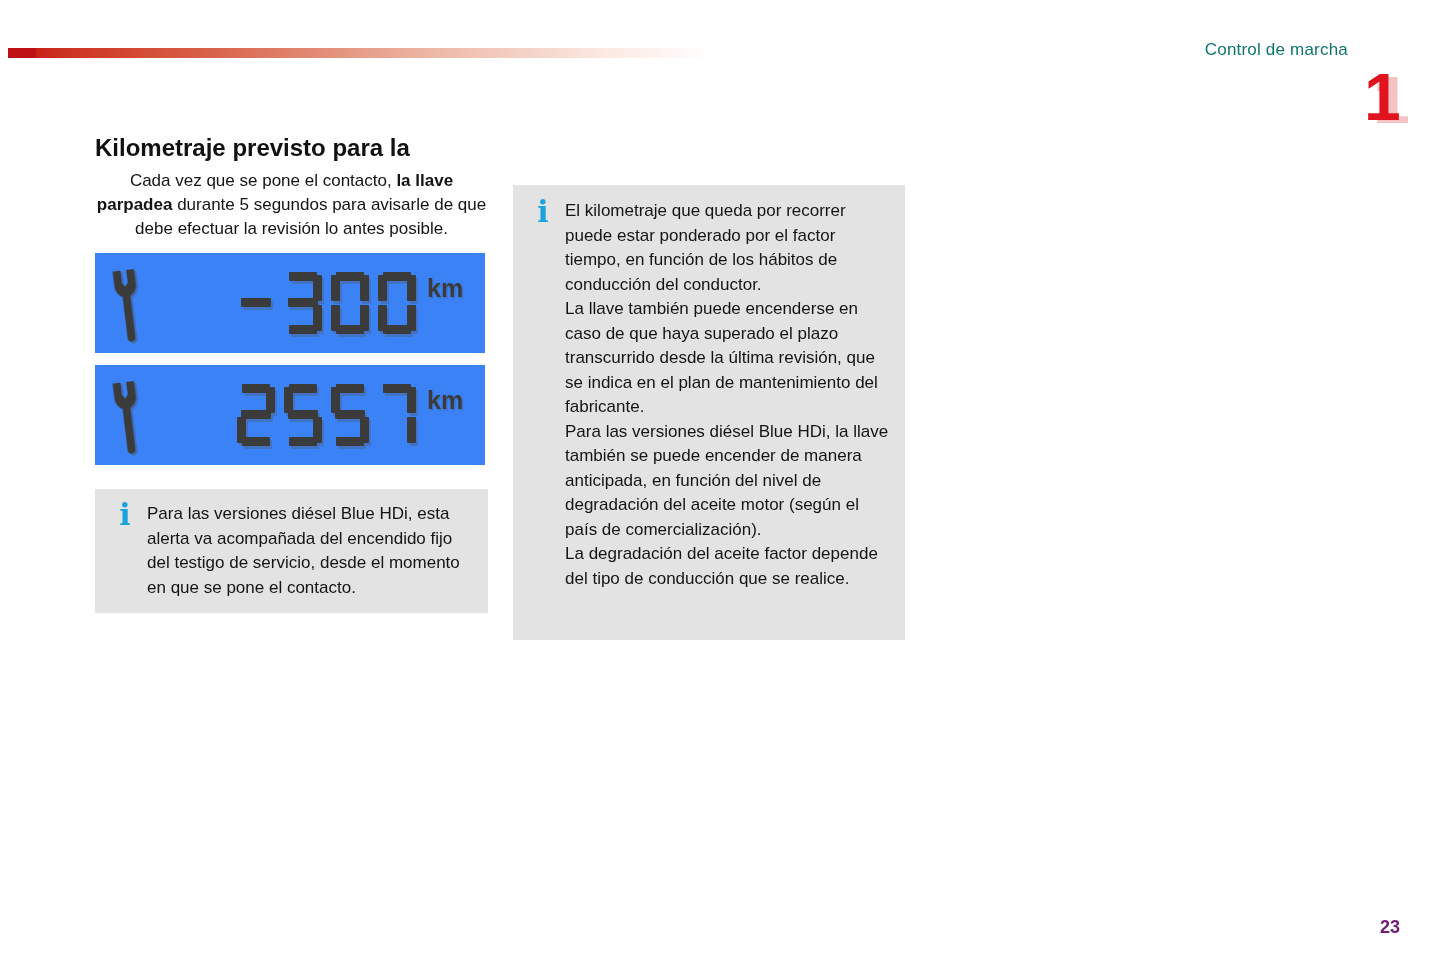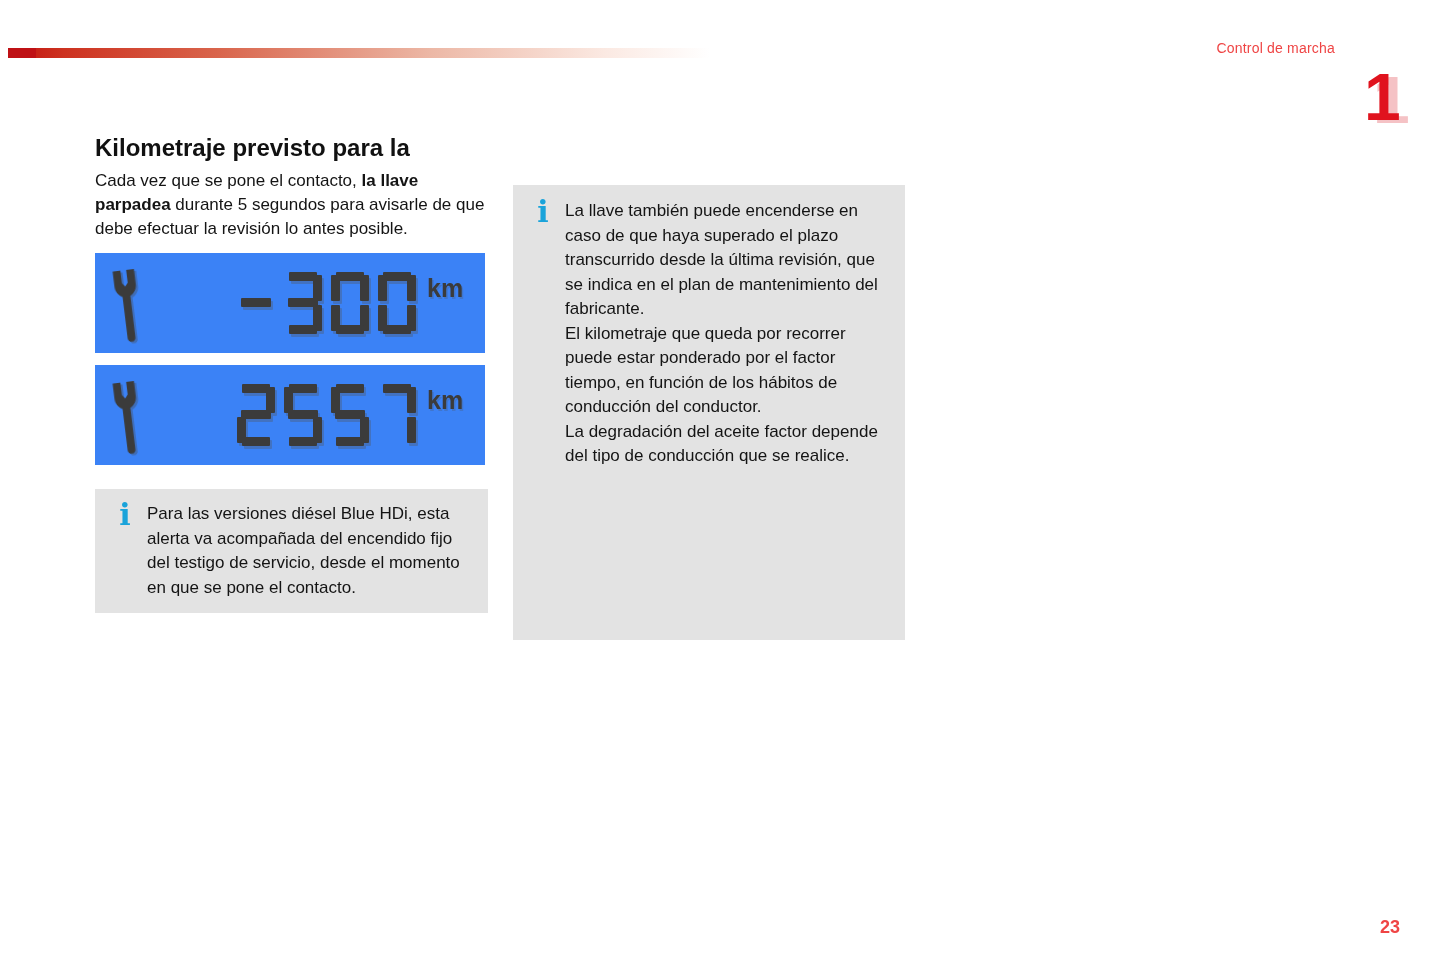--- a/index.html
+++ b/index.html
@@ -18,34 +18,34 @@
   .gradient-bar {
     position: absolute; left: 8px; top: 48px; width: 702px; height: 10px;
     background: linear-gradient(to right,
       #c2120f 0%, #cd3220 8%, #d9654c 30%, #ecb7a5 60%, #fbe9e2 85%, #ffffff 100%);
   }
   .gradient-bar-solid {
     position: absolute; left: 8px; top: 48px; width: 28px; height: 10px;
     background: #bf1115;
   }
   .header-label {
-    position: absolute; top: 40px; right: 110px;
-    font-size: 14px; color: #ef4444; letter-spacing: 0.2px;
+    position: absolute; top: 40px; right: 97px;
+    font-size: 17px; color: #0f766e; letter-spacing: 0.2px;
   }
   .chapter-num {
     position: absolute; top: 64px; left: 1364px;
     font-size: 66px; font-weight: bold; line-height: 1;
     color: #e0131e;
     text-shadow: 9px 3px 0 #f5c2c5;
   }
 
   
   .left-col { position: absolute; left: 95px; top: 134px; width: 393px; }
   .page-title { font-size: 24px; line-height: 28px; font-weight: bold; color: #111; }
-  .body-text { font-size: 17px; line-height: 24px; margin-top: 7px; color: #141414; }
+  .body-text { font-size: 17px; line-height: 24px; margin-top: 7px; color: #141414; text-align: center; }
   .b { font-weight: bold; }
 
   
   .display-panel {
     position: relative; width: 390px; height: 100px;
     background: #3b82f6; margin-top: 12px;
   }
   .wrench {
     position: absolute; left: 18px; top: 15px;
     transform: rotate(-7deg);
@@ -83,21 +83,21 @@
   .info-icon {
     flex: none; width: 36px; text-align: center;
     font-family: "DejaVu Serif", serif; font-weight: bold;
     font-size: 30px; line-height: 26px; color: #1aa3da;
   }
   .info-text { font-size: 17px; line-height: 24.5px; color: #141414; padding-left: 4px; }
   .info-text p { margin: 0; }
 
   .page-number {
     position: absolute; right: 45px; bottom: 26px;
-    font-size: 18px; font-weight: bold; color: #ef4444;
+    font-size: 18px; font-weight: bold; color: #701a75;
   }
 </style>
 </head>
 <body>
 
 <div class="page">
 
   <div class="gradient-bar"></div>
   <div class="gradient-bar-solid"></div>
 
@@ -194,21 +194,22 @@
       <div class="info-text">
         <p>Para las versiones diésel Blue HDi, esta alerta va acompañada del encendido fijo del testigo de servicio, desde el momento en que se pone el contacto.</p>
       </div>
     </div>
 
   </div>
 
   <div class="info-box info-box-right">
     <div class="info-icon">i</div>
     <div class="info-text">
+      <p>El kilometraje que queda por recorrer puede estar ponderado por el factor tiempo, en función de los hábitos de conducción del conductor.</p>
       <p>La llave también puede encenderse en caso de que haya superado el plazo transcurrido desde la última revisión, que se indica en el plan de mantenimiento del fabricante.</p>
-      <p>El kilometraje que queda por recorrer puede estar ponderado por el factor tiempo, en función de los hábitos de conducción del conductor.</p>
+      <p>Para las versiones diésel Blue HDi, la llave también se puede encender de manera anticipada, en función del nivel de degradación del aceite motor (según el país de comercialización).</p>
       <p>La degradación del aceite factor depende del tipo de conducción que se realice.</p>
     </div>
   </div>
 
   <div class="page-number">23</div>
 
 </div>
 
 </body></html>

